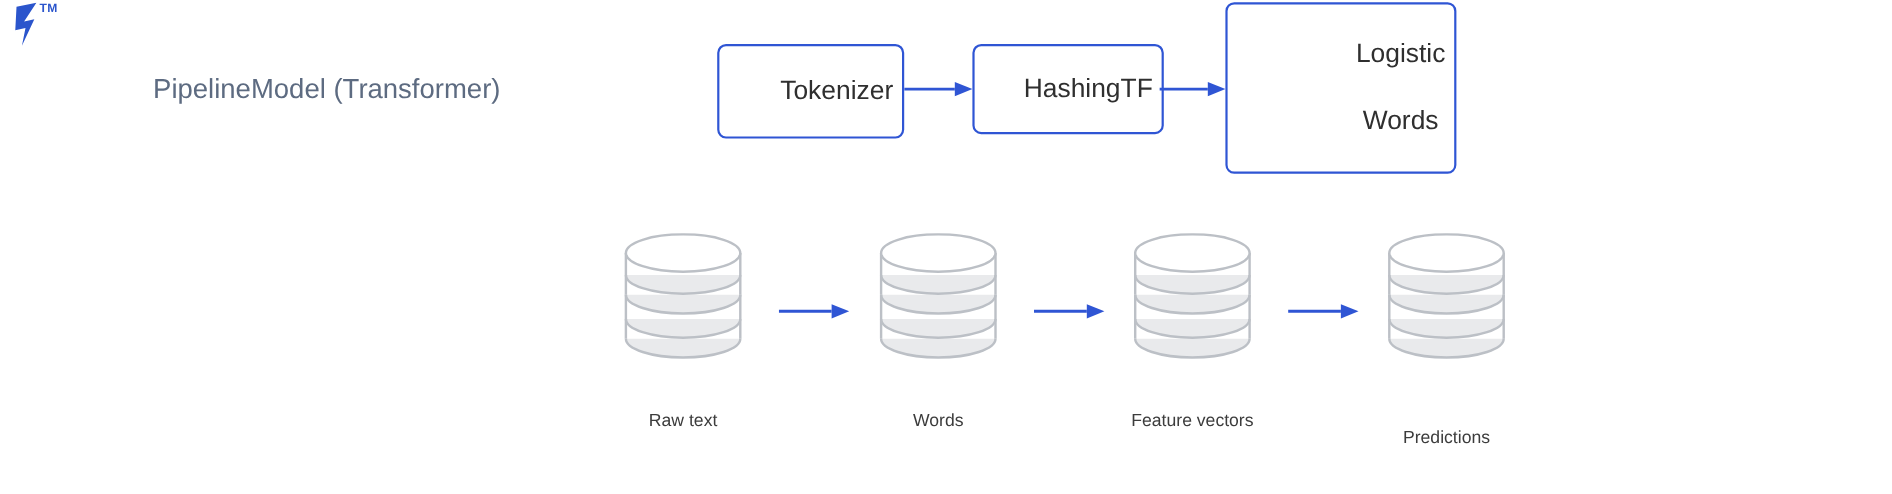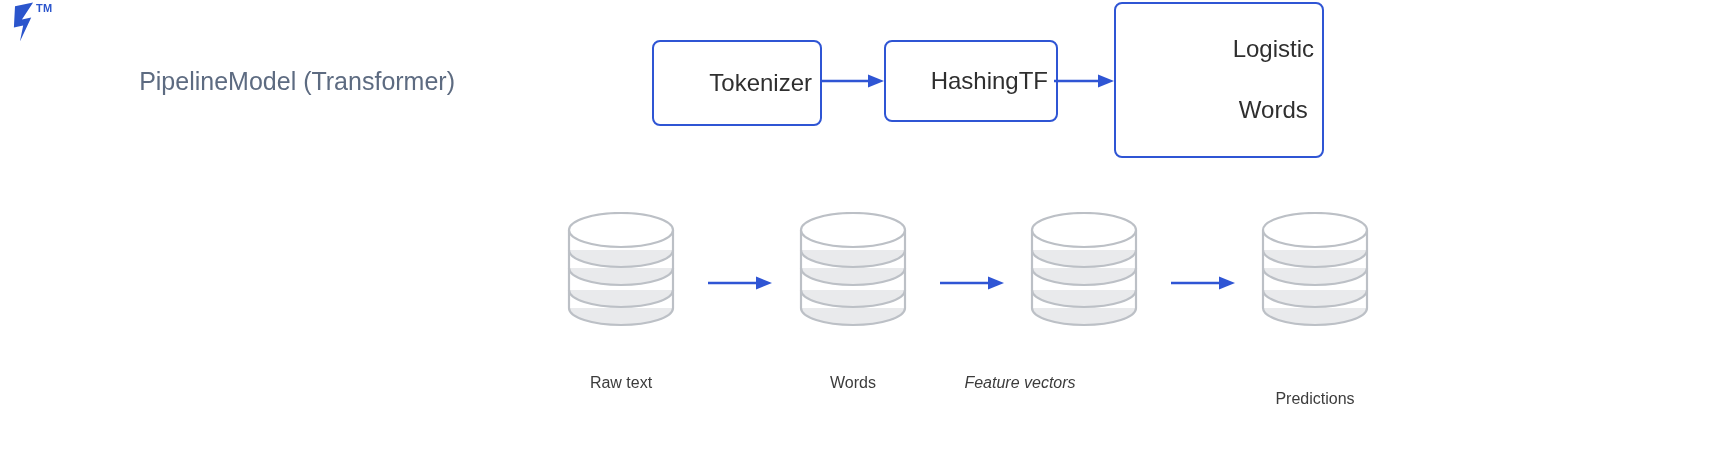--- a/index.html
+++ b/index.html
@@ -136,21 +136,21 @@
     color: #3c3c3c;
     font-size: 16px;
     font-weight: 400;
     white-space: nowrap;
     text-align: center;
     line-height: 1;
     transform: translateX(-50%);
   }
   #caption-rawtext  { left: 621px; }
   #caption-words    { left: 853px; }
-  #caption-features { left: 1020px; font-style: italic; }
+  #caption-features { left: 1084px; }
   #caption-preds    { left: 1315px; margin-top: 16px; }
 </style>
 </head>
 <body>
 
 <div id="canvas">
 
   <div class="logo-wrap">
     <svg class="logo-mark" viewBox="0 0 42 42">
       <path d="M12.5 2.5 L31 2.5 L16.5 17 L26 17 L10 38 L16.5 23 L7 23 Z" fill="#2b55cc" transform="rotate(-12 19 20)"></path>

